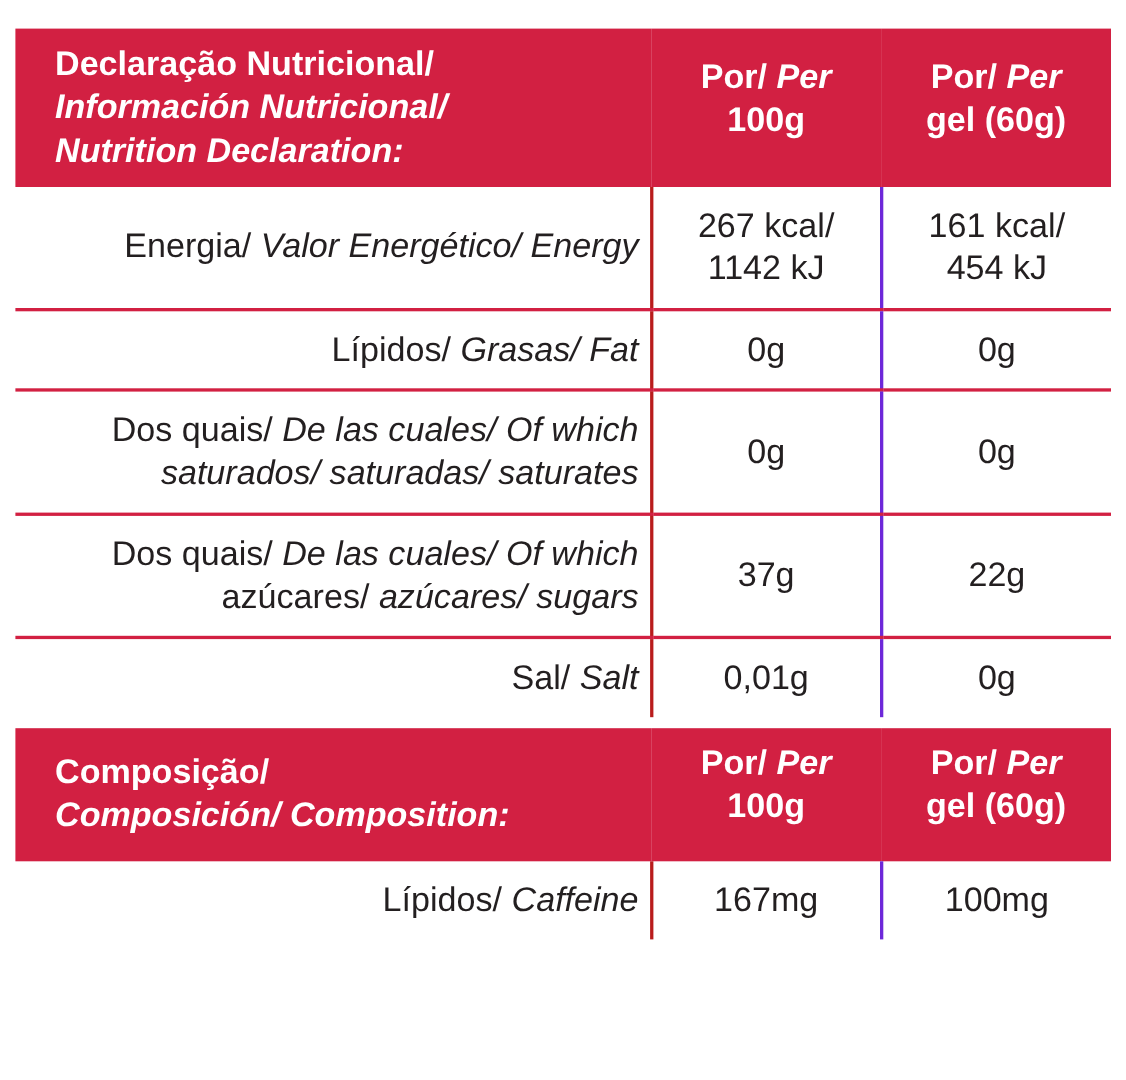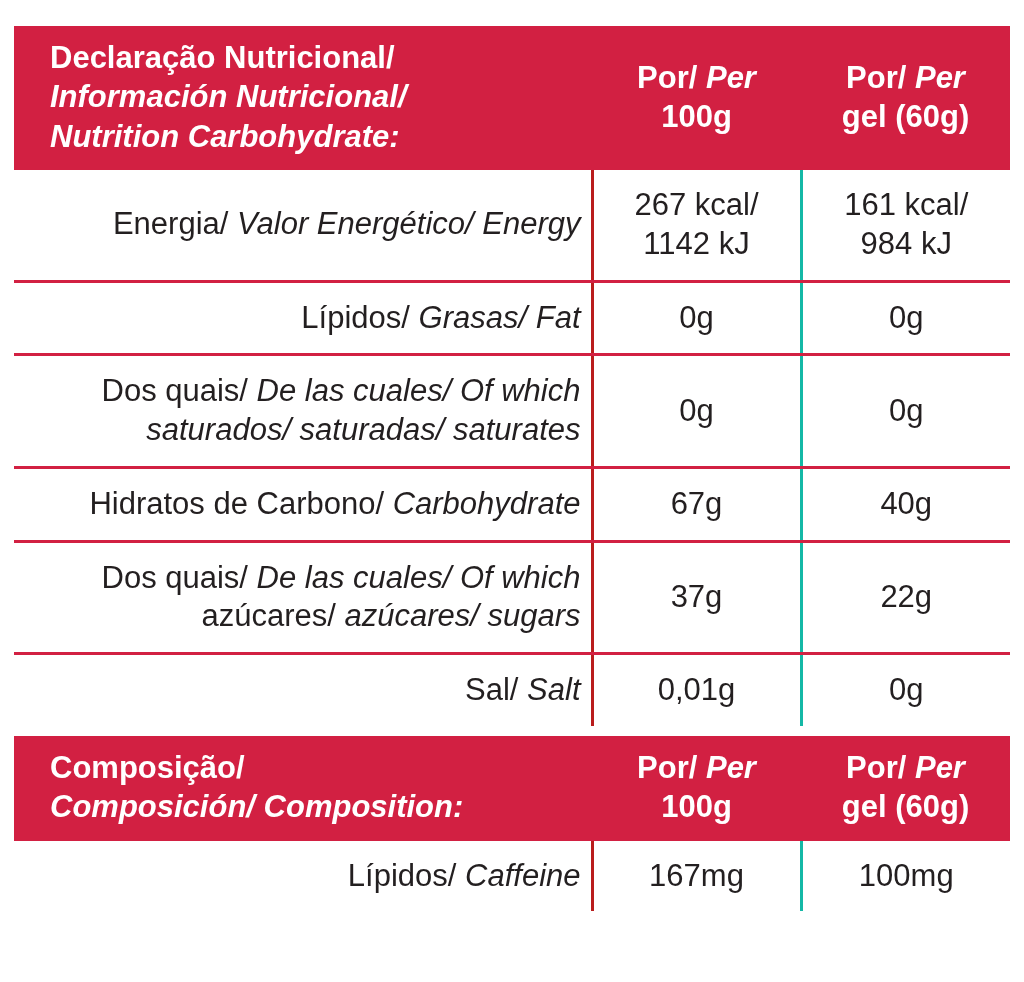--- a/index.html
+++ b/index.html
@@ -41,21 +41,21 @@
   }
   tr.header-row td.hdr-label {
     text-align: left;
     padding: 12px 10px 14px 36px;
     font-size: 31px;
     font-weight: bold;
     line-height: 1.27;
   }
   tr.header-row td.hdr-val {
     text-align: center;
-    padding: 12px 6px 14px 6px;
+    padding: 12px 6px 30px 6px;
     font-size: 31px;
     font-weight: bold;
     line-height: 1.27;
   }
   .ital { font-style: italic; }
   .nital { font-style: normal; }
 
   
   tr.data-row td {
     border-bottom: 3px solid #d22042;
@@ -67,21 +67,21 @@
   tr.data-row td.cell-label {
     text-align: right;
     padding: 16px 10px 16px 36px;
     border-right: 3px solid #b91c1c;
   }
   tr.data-row td.cell-val {
     text-align: center;
     padding: 16px 6px 16px 6px;
   }
   tr.data-row td.cell-v1 {
-    border-right: 3px solid #14b8a6;
+    border-right: 3px solid #6d28d9;
   }
 
   tr.last-of-block td { border-bottom: none; }
 
   .spacer-row td {
     height: 10px;
     border: none;
     padding: 0;
   }
 
@@ -97,21 +97,21 @@
       <col class="c-label">
       <col class="c-v1">
       <col class="c-v2">
     </colgroup>
     <tbody>
 
       <tr class="header-row">
         <td class="hdr-label">
           <div>Declaração Nutricional/</div>
           <div class="ital">Información Nutricional/</div>
-          <div class="ital">Nutrition Carbohydrate:</div>
+          <div class="ital">Nutrition Declaration:</div>
         </td>
         <td class="hdr-val">
           <div><span class="nital">Por/ </span><span class="ital">Per</span></div>
           <div>100g</div>
         </td>
         <td class="hdr-val">
           <div><span class="nital">Por/ </span><span class="ital">Per</span></div>
           <div>gel (60g)</div>
         </td>
       </tr>
@@ -119,48 +119,41 @@
       <tr class="data-row">
         <td class="cell-label">
           <span>Energia/ </span><span class="ital">Valor Energético/ Energy</span>
         </td>
         <td class="cell-val cell-v1 twoline">
           <div>267 kcal/</div>
           <div>1142 kJ</div>
         </td>
         <td class="cell-val twoline">
           <div>161 kcal/</div>
-          <div>984 kJ</div>
+          <div>454 kJ</div>
         </td>
       </tr>
 
       <tr class="data-row">
         <td class="cell-label">
           <span>Lípidos/ </span><span class="ital">Grasas/ Fat</span>
         </td>
         <td class="cell-val cell-v1">0g</td>
         <td class="cell-val">0g</td>
       </tr>
 
       <tr class="data-row">
         <td class="cell-label">
           <div><span>Dos quais/ </span><span class="ital">De las cuales/ Of which</span></div>
           <div class="ital">saturados/ saturadas/ saturates</div>
         </td>
         <td class="cell-val cell-v1">0g</td>
         <td class="cell-val">0g</td>
       </tr>
 
-      <tr class="data-row">
-        <td class="cell-label">
-          <span>Hidratos de Carbono/ </span><span class="ital">Carbohydrate</span>
-        </td>
-        <td class="cell-val cell-v1">67g</td>
-        <td class="cell-val">40g</td>
-      </tr>
 
       <tr class="data-row">
         <td class="cell-label">
           <div><span>Dos quais/ </span><span class="ital">De las cuales/ Of which</span></div>
           <div><span>azúcares/ </span><span class="ital">azúcares/ sugars</span></div>
         </td>
         <td class="cell-val cell-v1">37g</td>
         <td class="cell-val">22g</td>
       </tr>
 

